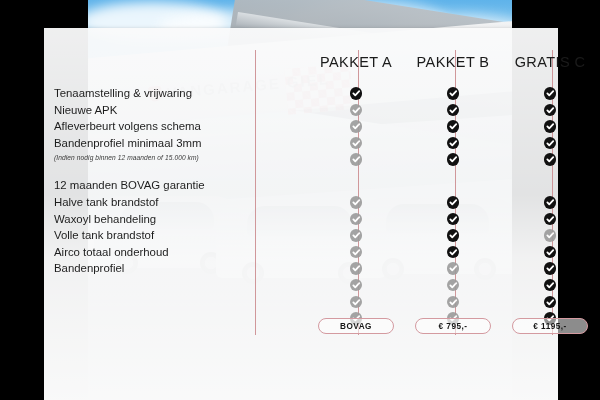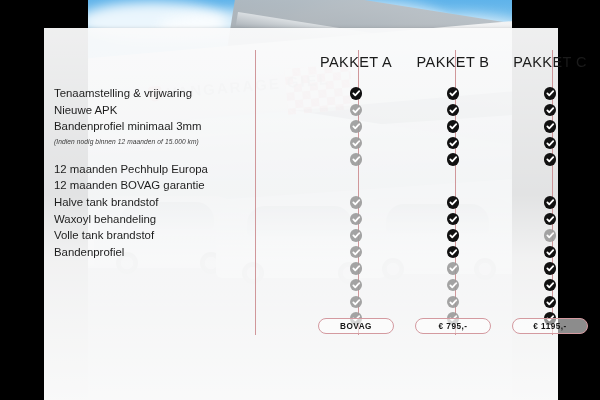--- a/index.html
+++ b/index.html
@@ -262,33 +262,34 @@
     <div id="card-inner">
       <div id="dividers">
           <div class="divider" style="left: 211px; height: 285px; background: rgb(201, 134, 138);"></div>
           <div class="divider" style="left: 314px; height: 285px; background: rgb(201, 134, 138);"></div>
           <div class="divider" style="left: 411px; height: 285px; background: rgb(201, 134, 138);"></div>
           <div class="divider" style="left: 508px; height: 285px; background: rgb(201, 134, 138);"></div>
         </div>
       <div id="heads">
           <div class="col-head" style="left: 264px;">PAKKET A</div>
           <div class="col-head" style="left: 361px;">PAKKET B</div>
-          <div class="col-head" style="left: 458px;">PAKKET C</div>
+          <div class="col-head" style="left: 458px;">GRATIS C</div>
         </div>
       <div id="features">
           <div class="feat">Tenaamstelling &amp; vrijwaring</div>
           <div class="feat">Nieuwe APK</div>
+          <div class="feat">Afleverbeurt volgens schema</div>
           <div class="feat">Bandenprofiel minimaal 3mm</div>
           <div class="feat note">(Indien nodig binnen 12 maanden of 15.000 km)</div>
           <div class="spacer"></div>
-          <div class="feat">12 maanden Pechhulp Europa</div>
           <div class="feat">12 maanden BOVAG garantie</div>
           <div class="feat">Halve tank brandstof</div>
           <div class="feat">Waxoyl behandeling</div>
           <div class="feat">Volle tank brandstof</div>
+          <div class="feat">Airco totaal onderhoud</div>
           <div class="feat">Bandenprofiel</div>
         </div>
       <div class="checkcol" id="colA" style="left: 297px;">
           <div class="cell">
             <span class="chk on" style="background: rgb(17, 17, 17);">
               <svg width="12.5" height="12.5" viewBox="0 0 20 20">
                 <path d="M5.4 10.3l3.0 3.0 6.3-6.6" fill="none" stroke="#ffffff" stroke-width="2.9" stroke-linecap="round" stroke-linejoin="round"></path>
               </svg>
             </span>
           </div>

